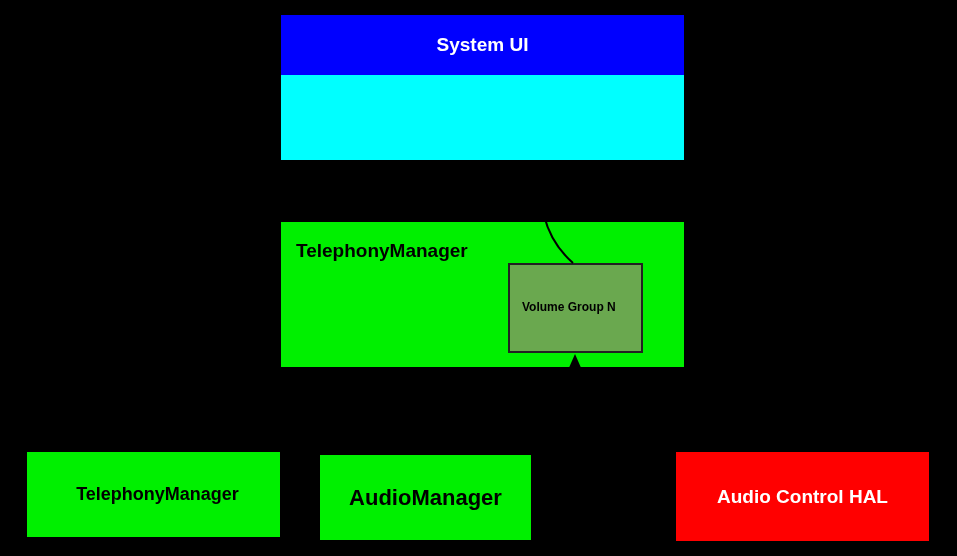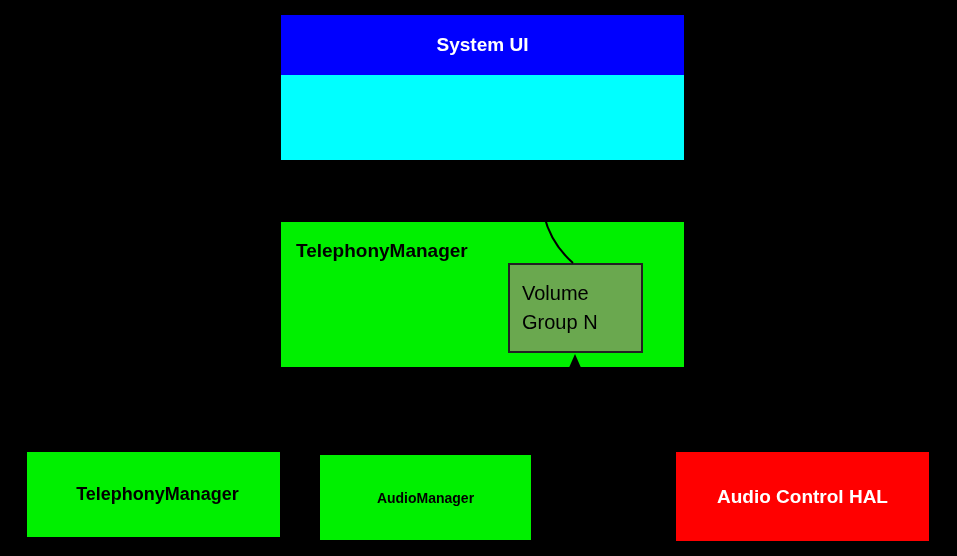--- a/index.html
+++ b/index.html
@@ -61,39 +61,40 @@
     position: absolute;
     left: 227px; top: 41px; width: 135px; height: 90px;
     background: var(--volume-group-green);
     border: 2px solid #222222;
     box-sizing: border-box;
     display: flex;
     align-items: center;
   }
   .volume-group-label {
     color: var(--label-dark);
-    font-size: 20px;
+    font-size: 12px;
     line-height: 1.45;
     padding-left: 12px;
     padding-right: 8px;
+    font-weight: bold;
   }
   .telephony-manager {
     left: 27px; top: 452px; width: 253px; height: 85px;
     background: var(--service-green);
     color: var(--label-dark);
     font-weight: bold;
     font-size: 18px;
     padding-left: 8px;
   }
   .audio-manager {
     left: 320px; top: 455px; width: 211px; height: 85px;
     background: var(--service-green);
     color: var(--label-dark);
     font-weight: bold;
-    font-size: 14px;
+    font-size: 22px;
   }
   .audio-control-hal {
     left: 676px; top: 452px; width: 253px; height: 89px;
     background: var(--hal-red);
     color: var(--label-light);
     font-weight: bold;
     font-size: 19px;
   }
   .connectors {
     position: absolute;

